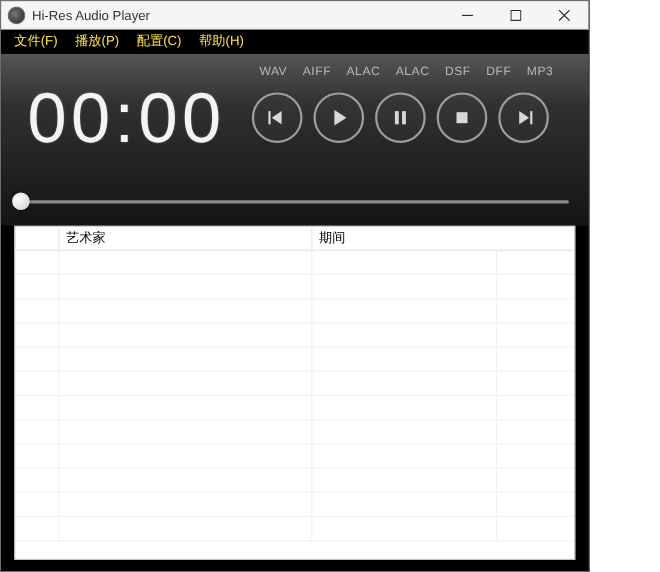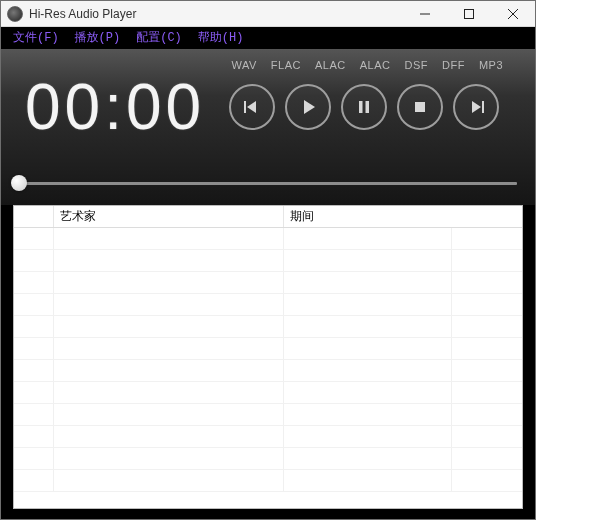--- a/index.html
+++ b/index.html
@@ -8,21 +8,21 @@
 
   
   .titlebar { height: 26px; background: #f5f5f5; display: flex; align-items: center; border-bottom: 1px solid #d9d9d9; }
   .titlebar .appicon { width: 16px; height: 16px; margin: 0 6px; border-radius: 50%; background: radial-gradient(circle at 40% 40%, #777, #222); border: 1px solid #666; }
   .titlebar .title { font-size: 12px; color: #333; flex: 0 0 auto; }
   .titlebar .spacer { flex: 1; }
   .titlebar .winbtn { width: 44px; height: 26px; display: flex; align-items: center; justify-content: center; color: #222; }
 
   
   .menubar { height: 22px; background: #000; display: flex; align-items: center; padding: 0 6px; gap: 4px; border-bottom: 1px solid #000; }
-  .menubar .menuitem { font-size: 12px; color: #8b5cf6; padding: 4px 6px; cursor: default; font-family: Liberation Mono, monospace; }
+  .menubar .menuitem { font-size: 12px; color: #fde047; padding: 4px 6px; cursor: default; }
 
   
   .player { height: 156px; background: linear-gradient(180deg, #555 0%, #303030 30%, #151515 100%); position: relative; padding: 8px 32px 0 16px; color: #eee; }
   .formats { display: flex; justify-content: flex-end; gap: 14px; font-size: 11px; color: #b9b9b9; letter-spacing: 0.5px; padding-top: 2px; }
   .time-controls { display: flex; align-items: center; justify-content: space-between; margin-top: 4px; }
   .timecode { font-size: 64px; font-weight: 100; color: #f4f4f4; letter-spacing: 4px; font-family: "Segoe UI Light", "Segoe UI", sans-serif; text-shadow: 0 0 2px rgba(255,255,255,0.25); line-height: 1; padding-left: 8px; }
   .controls { display: flex; gap: 10px; align-items: center; padding-right: 4px; }
   .ctrl { width: 46px; height: 46px; border-radius: 50%; border: 2px solid #9e9e9e; background: rgba(255,255,255,0.02); display: flex; align-items: center; justify-content: center; color: #d8d8d8; cursor: pointer; }
 
   
@@ -76,21 +76,21 @@
   <div class="menubar">
     <div class="menuitem">文件(F)</div>
     <div class="menuitem">播放(P)</div>
     <div class="menuitem">配置(C)</div>
     <div class="menuitem">帮助(H)</div>
   </div>
 
   <div class="player">
     <div class="formats">
       <span>WAV</span>
-      <span>FLAC</span>
+      <span>AIFF</span>
       <span>ALAC</span>
       <span>ALAC</span>
       <span>DSF</span>
       <span>DFF</span>
       <span>MP3</span>
     </div>
 
     <div class="time-controls">
       <div class="timecode">00:00</div>
       <div class="controls">

